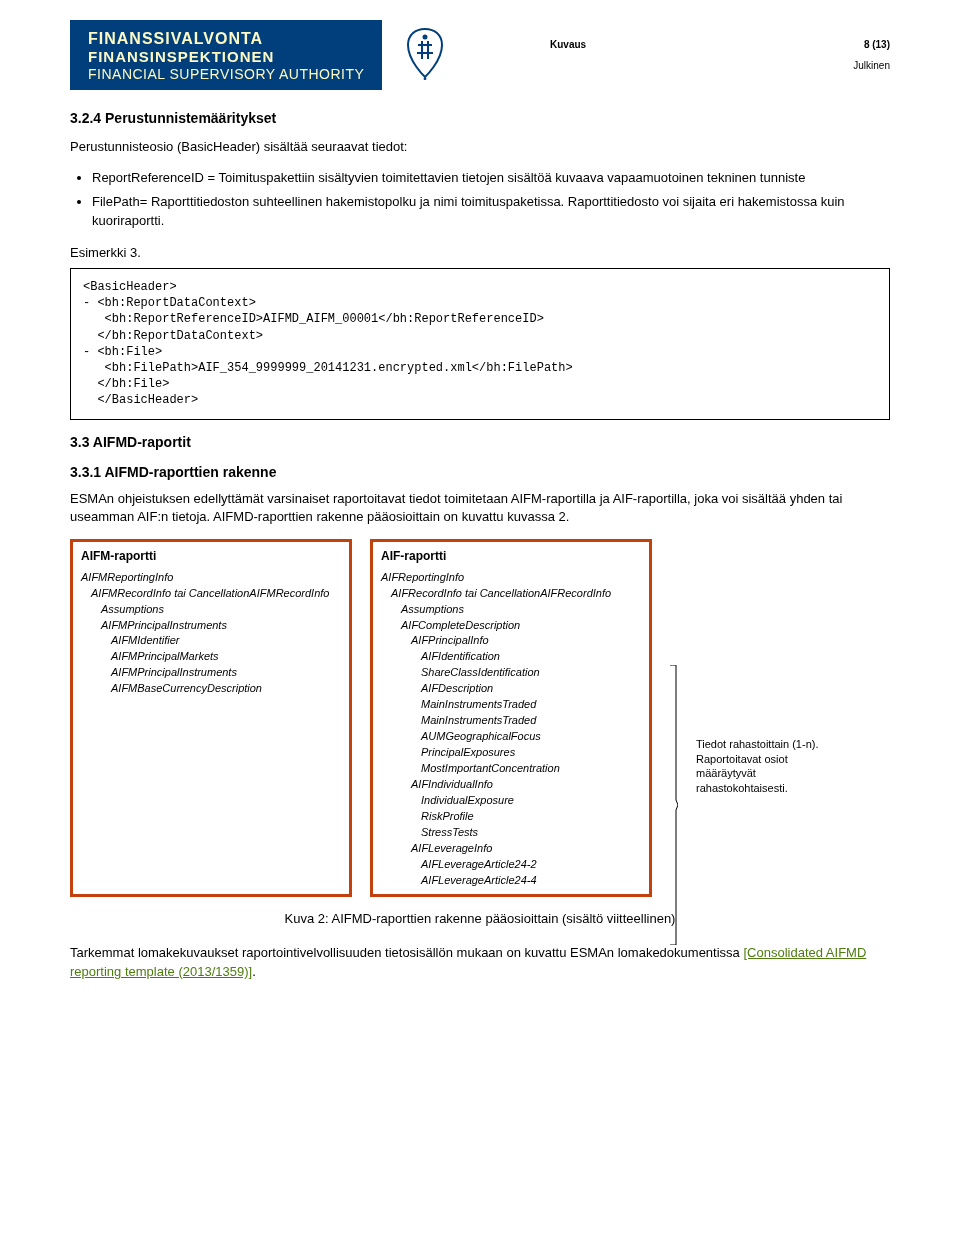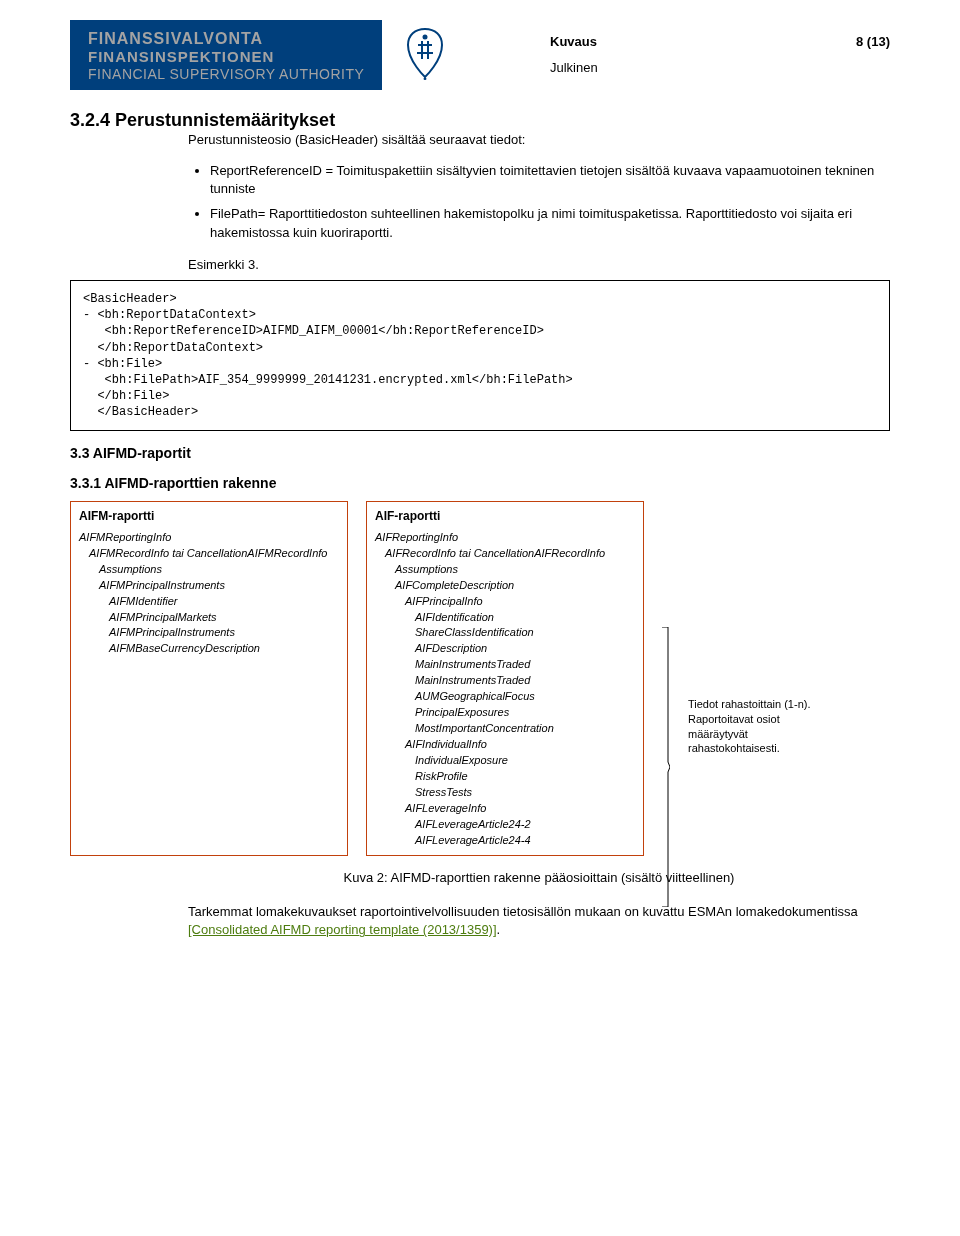--- a/index.html
+++ b/index.html
@@ -14,44 +14,44 @@
   .page {
     padding: 20px 70px 30px 70px;
   }
   .header-bar {
     display: flex;
     align-items: center;
     margin-bottom: 20px;
   }
   .logo-block {
     background: #003f7c;
-    color: #a3a3a3;
+    color: #fef9c3;
     padding: 10px 18px 8px 18px;
     line-height: 1.15;
     font-weight: bold;
   }
   .logo-block .l1 { font-size: 16px; letter-spacing: 1px; }
   .logo-block .l2 { font-size: 15px; letter-spacing: 1px; }
   .logo-block .l3 { font-size: 14px; font-weight: normal; letter-spacing: 0.5px; }
   .crest {
     margin-left: 18px;
     color: #003f7c;
   }
   .crest svg { display: block; }
   .doc-meta {
     margin-left: auto;
-    font-size: 13px;
+    font-size: 10px;
     line-height: 1.5;
-    text-align: left;
+    text-align: right;
     width: 340px;
     position: relative;
   }
   .doc-meta-row1 { display: flex; justify-content: space-between; font-weight: bold; }
-  .content-indent { margin-left: 118px; }
-  .section-num { font-weight: bold; font-size: 18px; margin-top: 18px; }
+  .content-indent { }
+  .section-num { font-weight: bold; font-size: 14px; margin-top: 18px; margin-bottom: 12px; }
   .para { font-size: 13px; line-height: 1.45; margin-bottom: 12px; }
   ul.bullets {
     margin: 0 0 14px 0;
     padding-left: 22px;
   }
   ul.bullets li {
     margin-bottom: 6px;
     line-height: 1.45;
   }
   .esimerkki {
@@ -72,21 +72,21 @@
     font-size: 14px;
     margin-top: 14px;
     margin-bottom: 10px;
   }
   .diagram-row {
     display: flex;
     gap: 18px;
     margin: 10px 0 12px 0;
   }
   .diagram-col {
-    border: 1px solid #c2410c;
+    border: 3px solid #c2410c;
     font-family: Arial, sans-serif;
     font-size: 11px;
     font-style: italic;
     padding: 6px 8px 6px 8px;
     line-height: 1.45;
     flex: 0 0 auto;
   }
   .diagram-col.left { width: 260px; }
   .diagram-col.right { width: 260px; }
   .diagram-title {
@@ -165,20 +165,23 @@
    &lt;bh:ReportReferenceID&gt;AIFMD_AIFM_00001&lt;/bh:ReportReferenceID&gt;
   &lt;/bh:ReportDataContext&gt;
 - &lt;bh:File&gt;
    &lt;bh:FilePath&gt;AIF_354_9999999_20141231.encrypted.xml&lt;/bh:FilePath&gt;
   &lt;/bh:File&gt;
   &lt;/BasicHeader&gt;</div>
 
   <div class="section-head">3.3 AIFMD-raportit</div>
   <div class="section-head">3.3.1 AIFMD-raporttien rakenne</div>
 
+  <div class="content-indent">
+    <div class="para">ESMAn ohjeistuksen edellyttämät varsinaiset raportoitavat tiedot toimitetaan AIFM-raportilla ja AIF-raportilla, joka voi sisältää yhden tai useamman AIF:n tietoja. AIFMD-raporttien rakenne pääosioittain on kuvattu kuvassa 2.</div>
+  </div>
 
   <div class="diagram-row">
     <div class="diagram-col left">
       <div class="diagram-title">AIFM-raportti</div>
       <span class="ind1">AIFMReportingInfo</span>
       <span class="ind2">AIFMRecordInfo tai CancellationAIFMRecordInfo</span>
       <span class="ind3">Assumptions</span>
       <span class="ind3">AIFMPrincipalInstruments</span>
       <span class="ind4">AIFMIdentifier</span>
       <span class="ind4">AIFMPrincipalMarkets</span>

